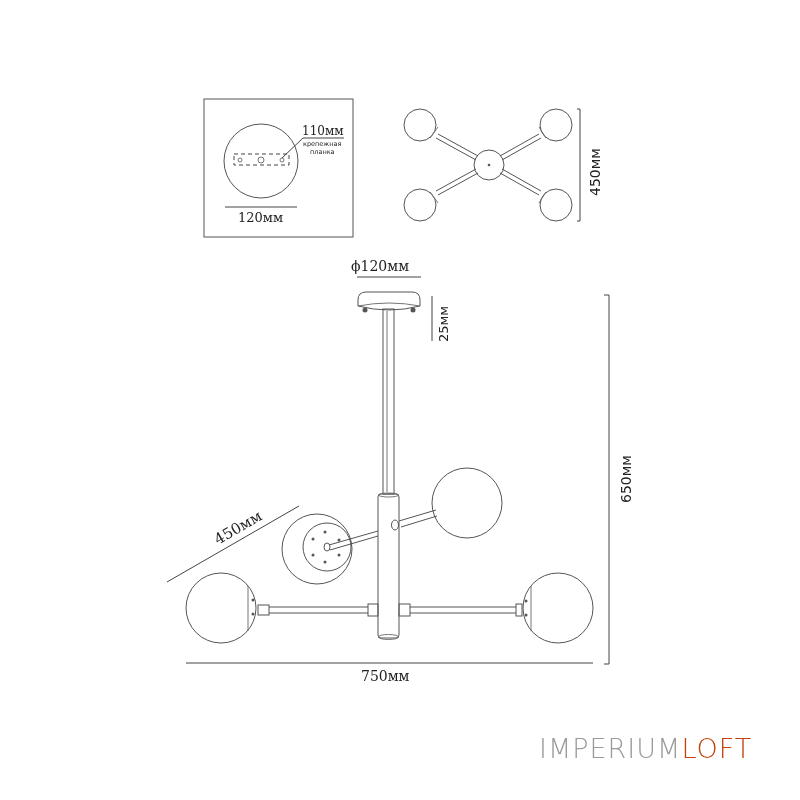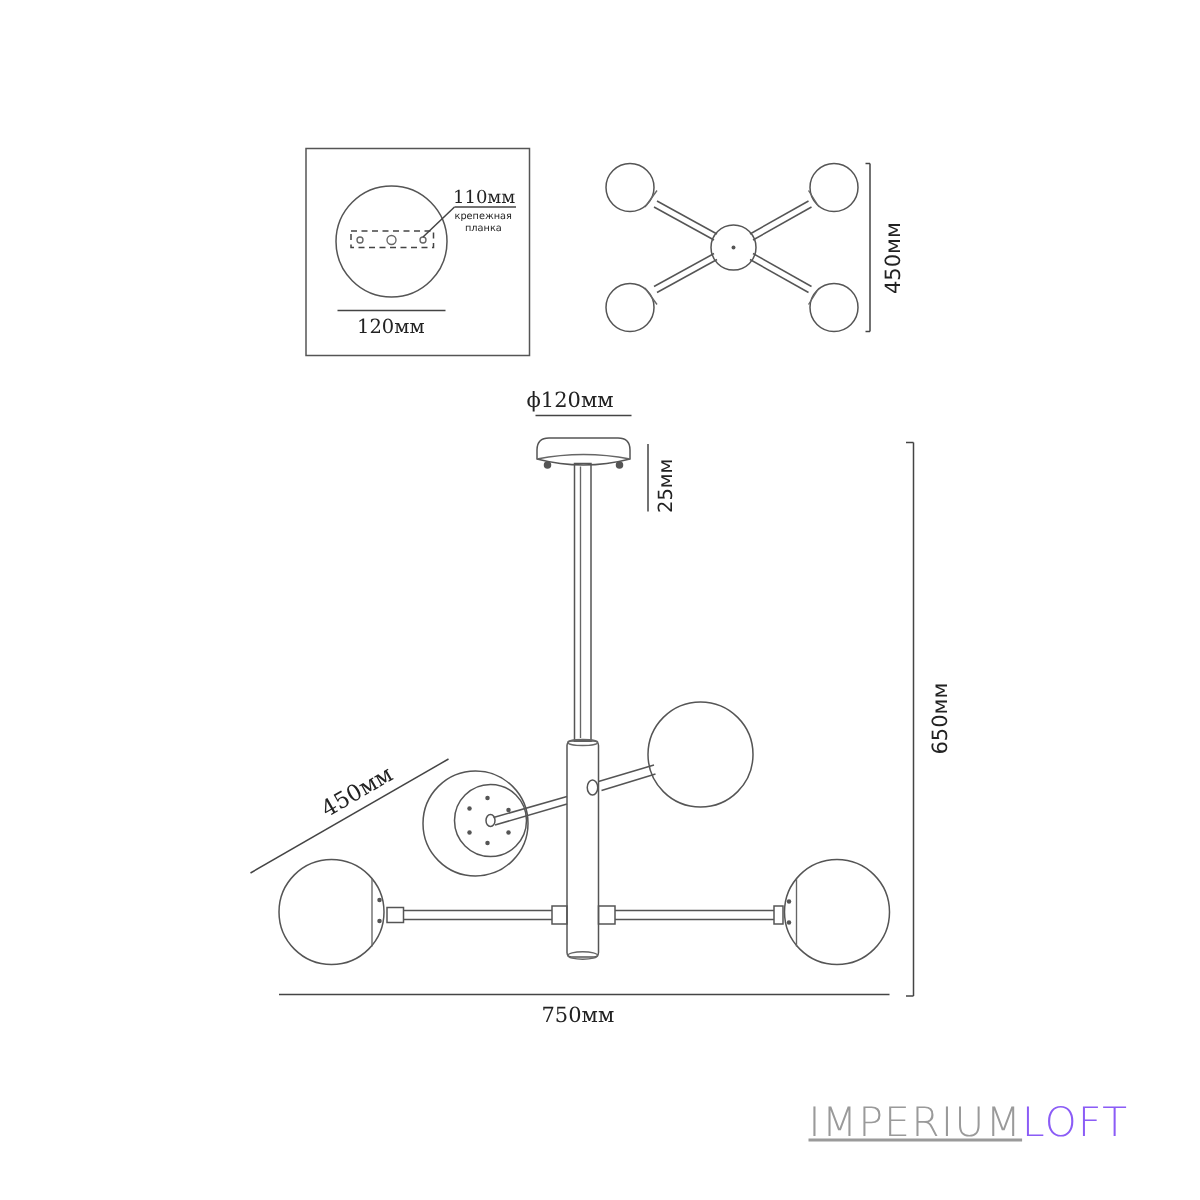--- a/index.html
+++ b/index.html
@@ -10,22 +10,22 @@
     .dim { stroke: #444444; stroke-width: 1; fill: none; }
     .dash { stroke: #444444; stroke-width: 1; fill: none; stroke-dasharray: 4 3; }
     .dot { fill: #555555; }
     .lbl { font-family: "DejaVu Serif", "Liberation Serif", serif; fill: #222222; }
     .lbl-sans { font-family: "DejaVu Sans", "Liberation Sans", sans-serif; fill: #222222; }
     .brand {
       position: absolute; left: 539px; top: 733px;
       font-family: "DejaVu Sans", "Liberation Sans", sans-serif;
       font-size: 27px; letter-spacing: 1px; font-weight: 300;
     }
-    .brand .a { color: #9a9a9a; text-decoration: underline; }
-    .brand .b { color: #8b5cf6; }
+    .brand .a { color: #9a9a9a; }
+    .brand .b { color: #c2410c; }
   </style>
 </head>
 <body>
 
 <svg class="drawing" viewBox="0 0 800 800" xmlns="http://www.w3.org/2000/svg">
 
   <g>
     <rect class="ln" x="204" y="99" width="149" height="138"></rect>
     <circle class="ln" cx="261" cy="161" r="37"></circle>
     <rect class="dash" x="234" y="154" width="55" height="11"></rect>

